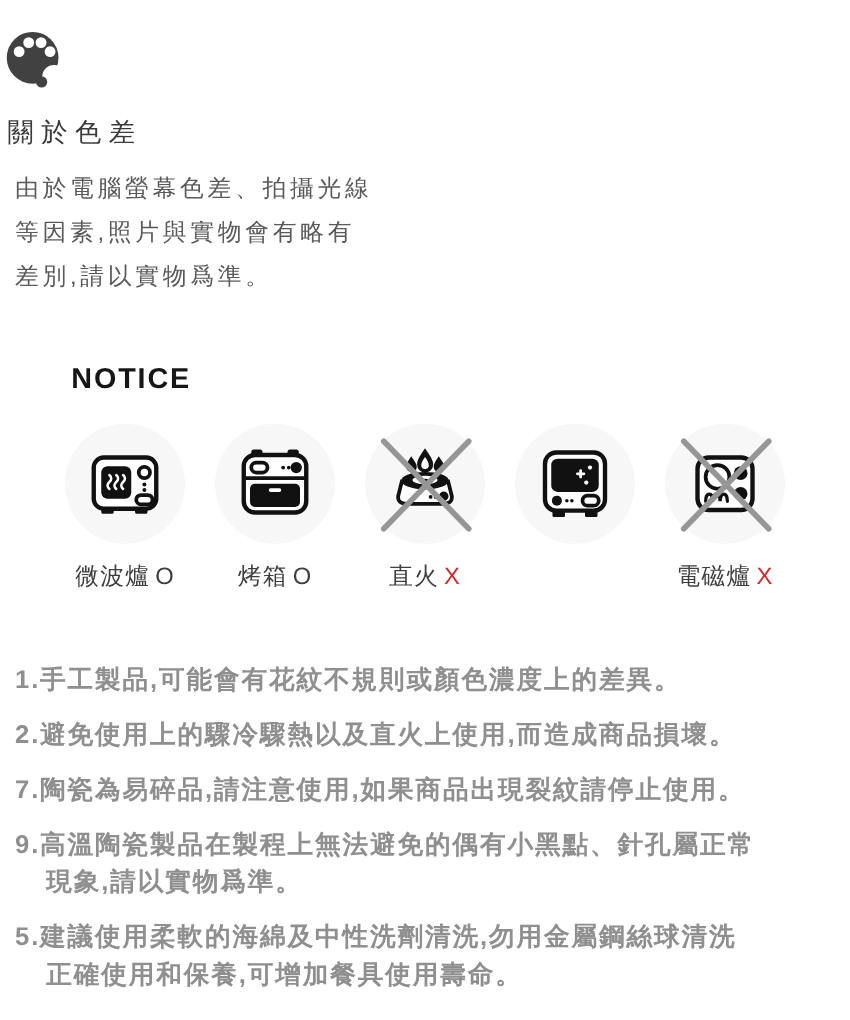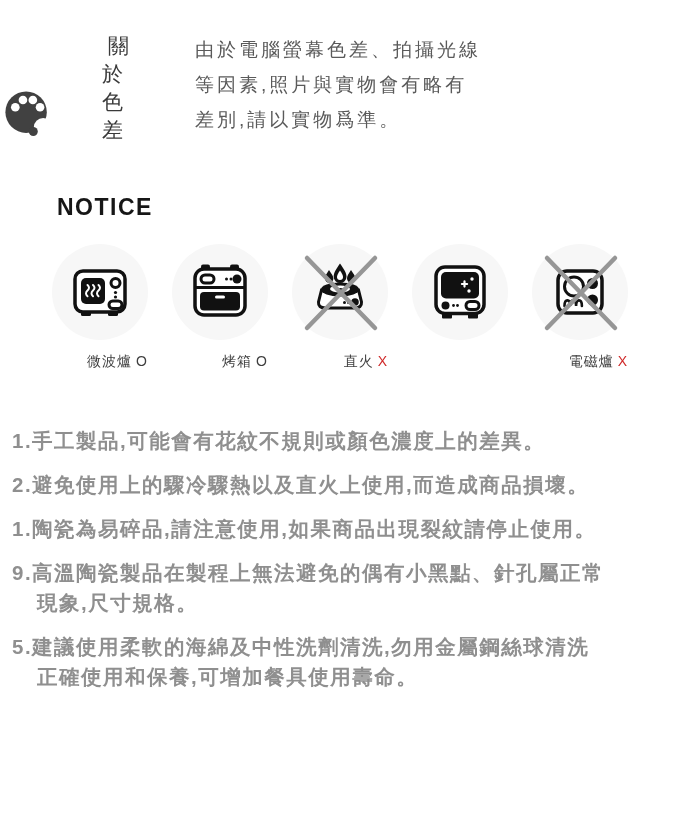--- a/index.html
+++ b/index.html
@@ -6,21 +6,21 @@
   html,body { background:#ffffff; }
   .page {
     position:relative; width:680px; height:816px; margin:0 auto;
     background:#ffffff; overflow:hidden;
     font-family:"Liberation Sans", sans-serif;
     -webkit-font-smoothing:antialiased;
   }
 
   
   .about-row { display:flex; padding-top:18px; }
-  .about-col { width:340px; display:flex; flex-direction:row; align-items:flex-end;gap:48px; }
+  .about-col { width:340px; display:flex; flex-direction:column; align-items:flex-start; }
   .about-icon-wrap { height:60px; display:flex; align-items:center; justify-content:center; }
   .about-title {
     margin-top:14px; font-size:21px; color:#3a3a3a;
     letter-spacing:6px; text-indent:6px; font-weight:500;
   }
   .about-text {
     margin-top:14px; align-self:flex-start; padding-left:12px;
     font-size:19px; line-height:35px; letter-spacing:3px; color:#5a5a5a;
   }
   .about-text .tline { display:block; white-space:nowrap; }
@@ -32,22 +32,22 @@
   }
   .notice-row { display:flex; justify-content:center; gap:24px; margin-top:23px; }
   .notice-item { width:96px; text-align:center; }
   .badge {
     position:relative; width:96px; height:96px; border-radius:50%;
     background:#f7f7f7; display:flex; align-items:center; justify-content:center;
   }
   .badge svg.appliance { width:64px; height:64px; display:block; }
   .x-overlay { position:absolute; left:0; top:0; width:96px; height:96px; }
   .notice-label {
-    margin-top:13px; font-size:14px; color:#3f3f3f;
-    letter-spacing:1px; white-space:nowrap;text-align:right;
+    margin-top:13px; font-size:19px; color:#3f3f3f;
+    letter-spacing:1px; white-space:nowrap;
   }
   .mark { margin-left:4px; }
   .mark.no { color:#d02b2b; }
 
   
   .care-list { margin:55px 6px 0 12px; }
   .care-item {
     font-size:20.5px; line-height:30px; letter-spacing:1.5px;
     color:#8f8f8f; margin-bottom:14px;
   }
@@ -193,25 +193,25 @@
   </div>
 
   <div class="care-list">
     <div class="care-item">
       <span class="cline">1.手工製品,可能會有花紋不規則或顏色濃度上的差異。</span>
     </div>
     <div class="care-item">
       <span class="cline">2.避免使用上的驟冷驟熱以及直火上使用,而造成商品損壞。</span>
     </div>
     <div class="care-item">
-      <span class="cline">1.陶瓷為易碎品,請注意使用,如果商品出現裂紋請停止使用。</span>
+      <span class="cline">7.陶瓷為易碎品,請注意使用,如果商品出現裂紋請停止使用。</span>
     </div>
     <div class="care-item">
       <span class="cline">9.高溫陶瓷製品在製程上無法避免的偶有小黑點、針孔屬正常</span>
-      <span class="cline cont">現象,尺寸規格。</span>
+      <span class="cline cont">現象,請以實物爲準。</span>
     </div>
     <div class="care-item">
       <span class="cline">5.建議使用柔軟的海綿及中性洗劑清洗,勿用金屬鋼絲球清洗</span>
       <span class="cline cont">正確使用和保養,可增加餐具使用壽命。</span>
     </div>
   </div>
 
 </div>
 
 </body></html>

